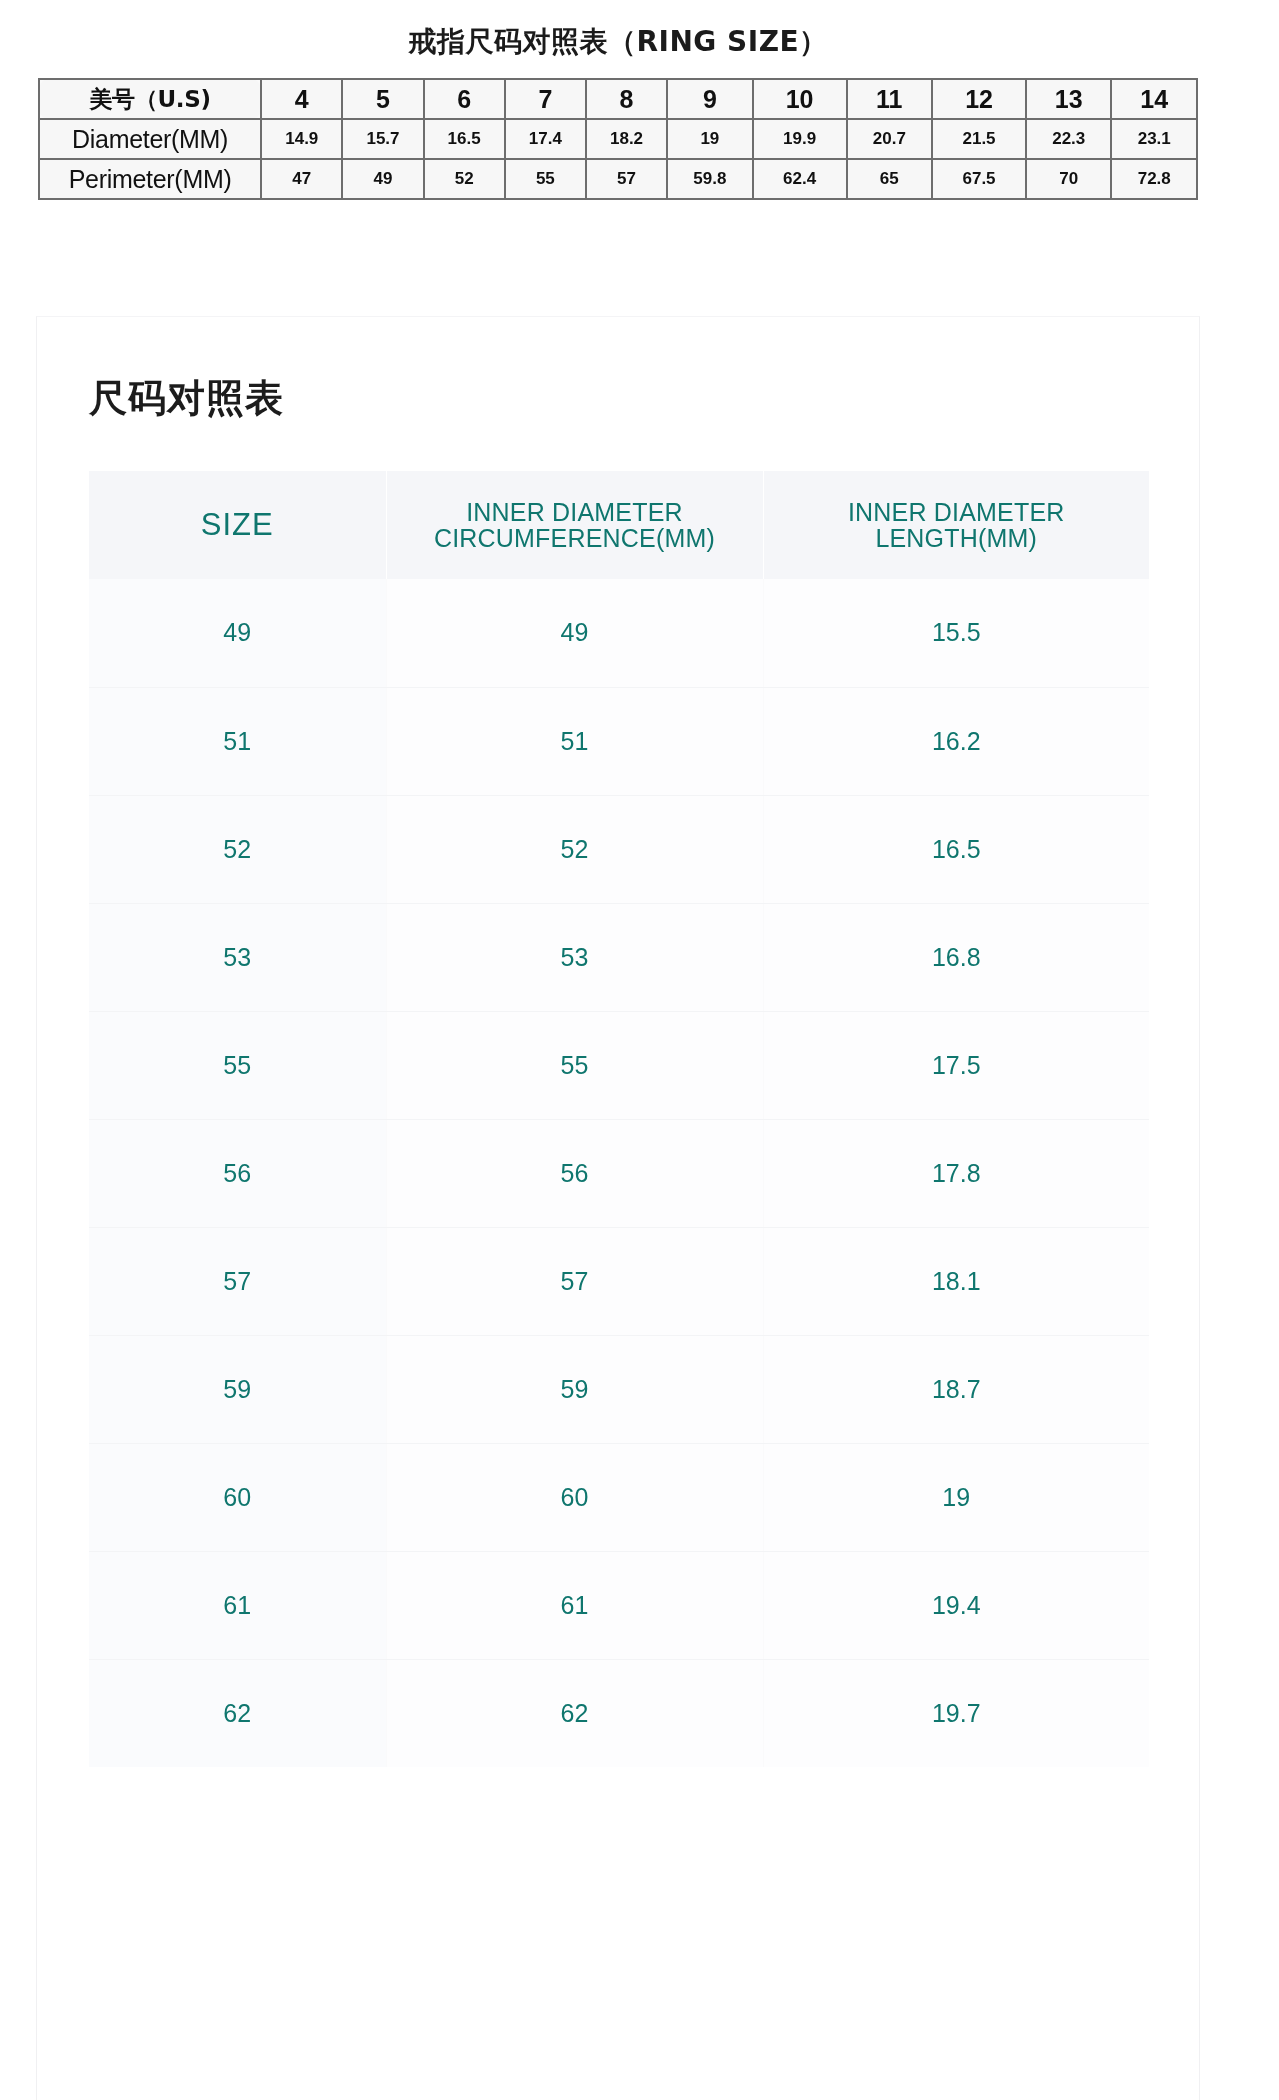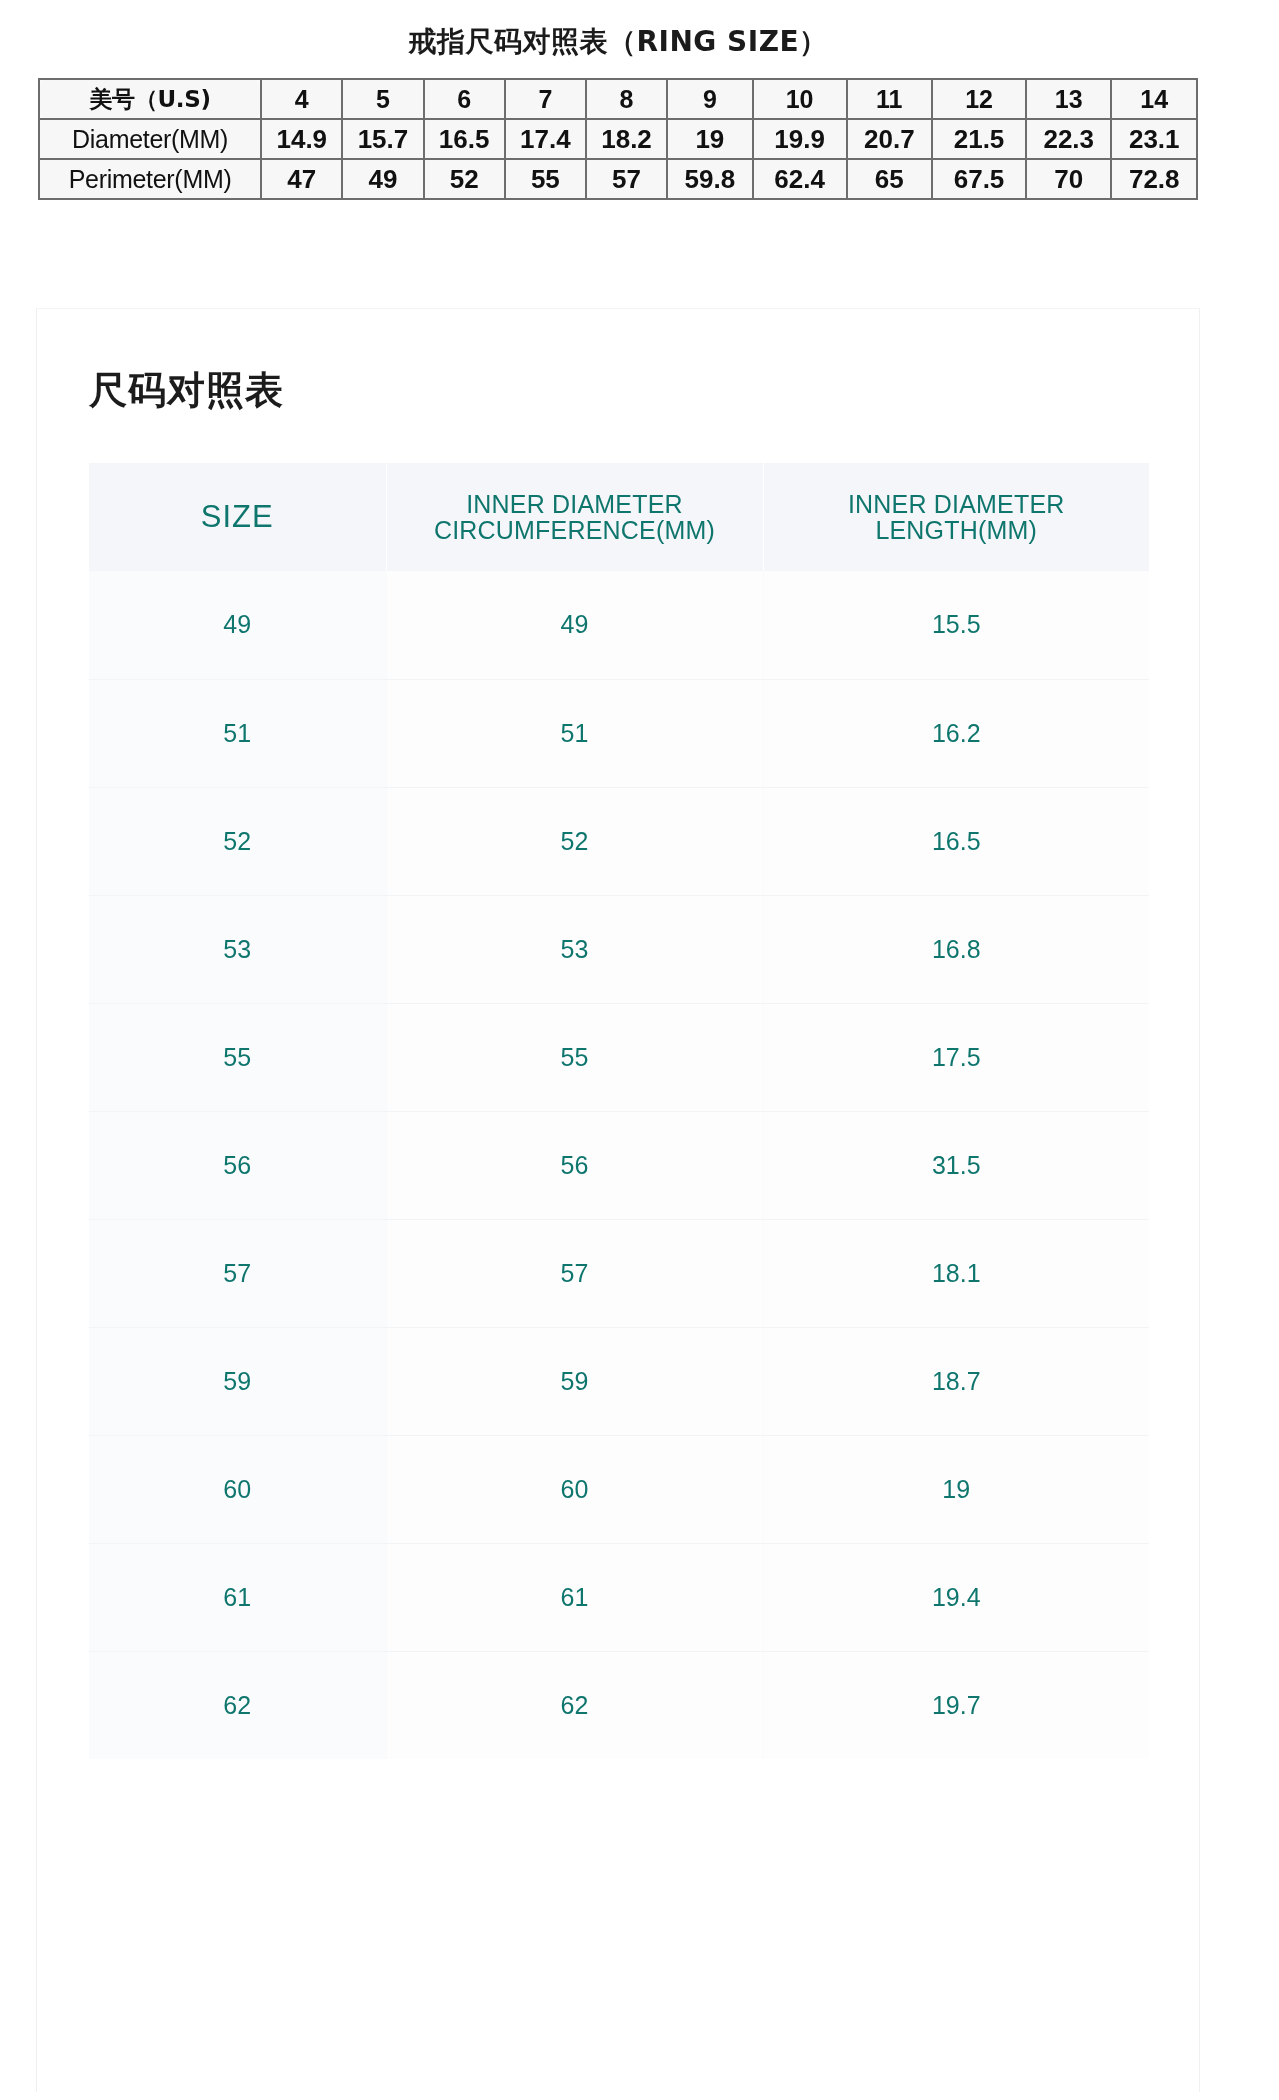--- a/index.html
+++ b/index.html
@@ -67,27 +67,27 @@
     font-weight: 500;
     letter-spacing: -0.3px;
     padding: 0 2px;
   }
   table.ring-table td.rowhead.cn {
     font-family: "DejaVu Sans", "Liberation Sans", sans-serif;
     font-size: 23px;
     font-weight: 700;
     border-radius: 10px;
   }
-  table.ring-table td.val-sm { font-size: 26px; }
+  table.ring-table td.val-sm { font-size: 17px; }
 
   
   .size-card {
     position: absolute;
     left: 36px;
-    top: 308px;
+    top: 316px;
     width: 1164px;
     height: 1784px;
     background: #ffffff;
     border-left: 1px solid #f0f0f2;
     border-right: 1px solid #f0f0f2;
     border-top: 1px solid #f4f4f6;
   }
   .size-card-title {
     position: absolute;
     left: 52px;
@@ -238,21 +238,21 @@
         <td>16.8</td>
       </tr>
       <tr>
         <td>55</td>
         <td>55</td>
         <td>17.5</td>
       </tr>
       <tr>
         <td>56</td>
         <td>56</td>
-        <td>31.5</td>
+        <td>17.8</td>
       </tr>
       <tr>
         <td>57</td>
         <td>57</td>
         <td>18.1</td>
       </tr>
       <tr>
         <td>59</td>
         <td>59</td>
         <td>18.7</td>

